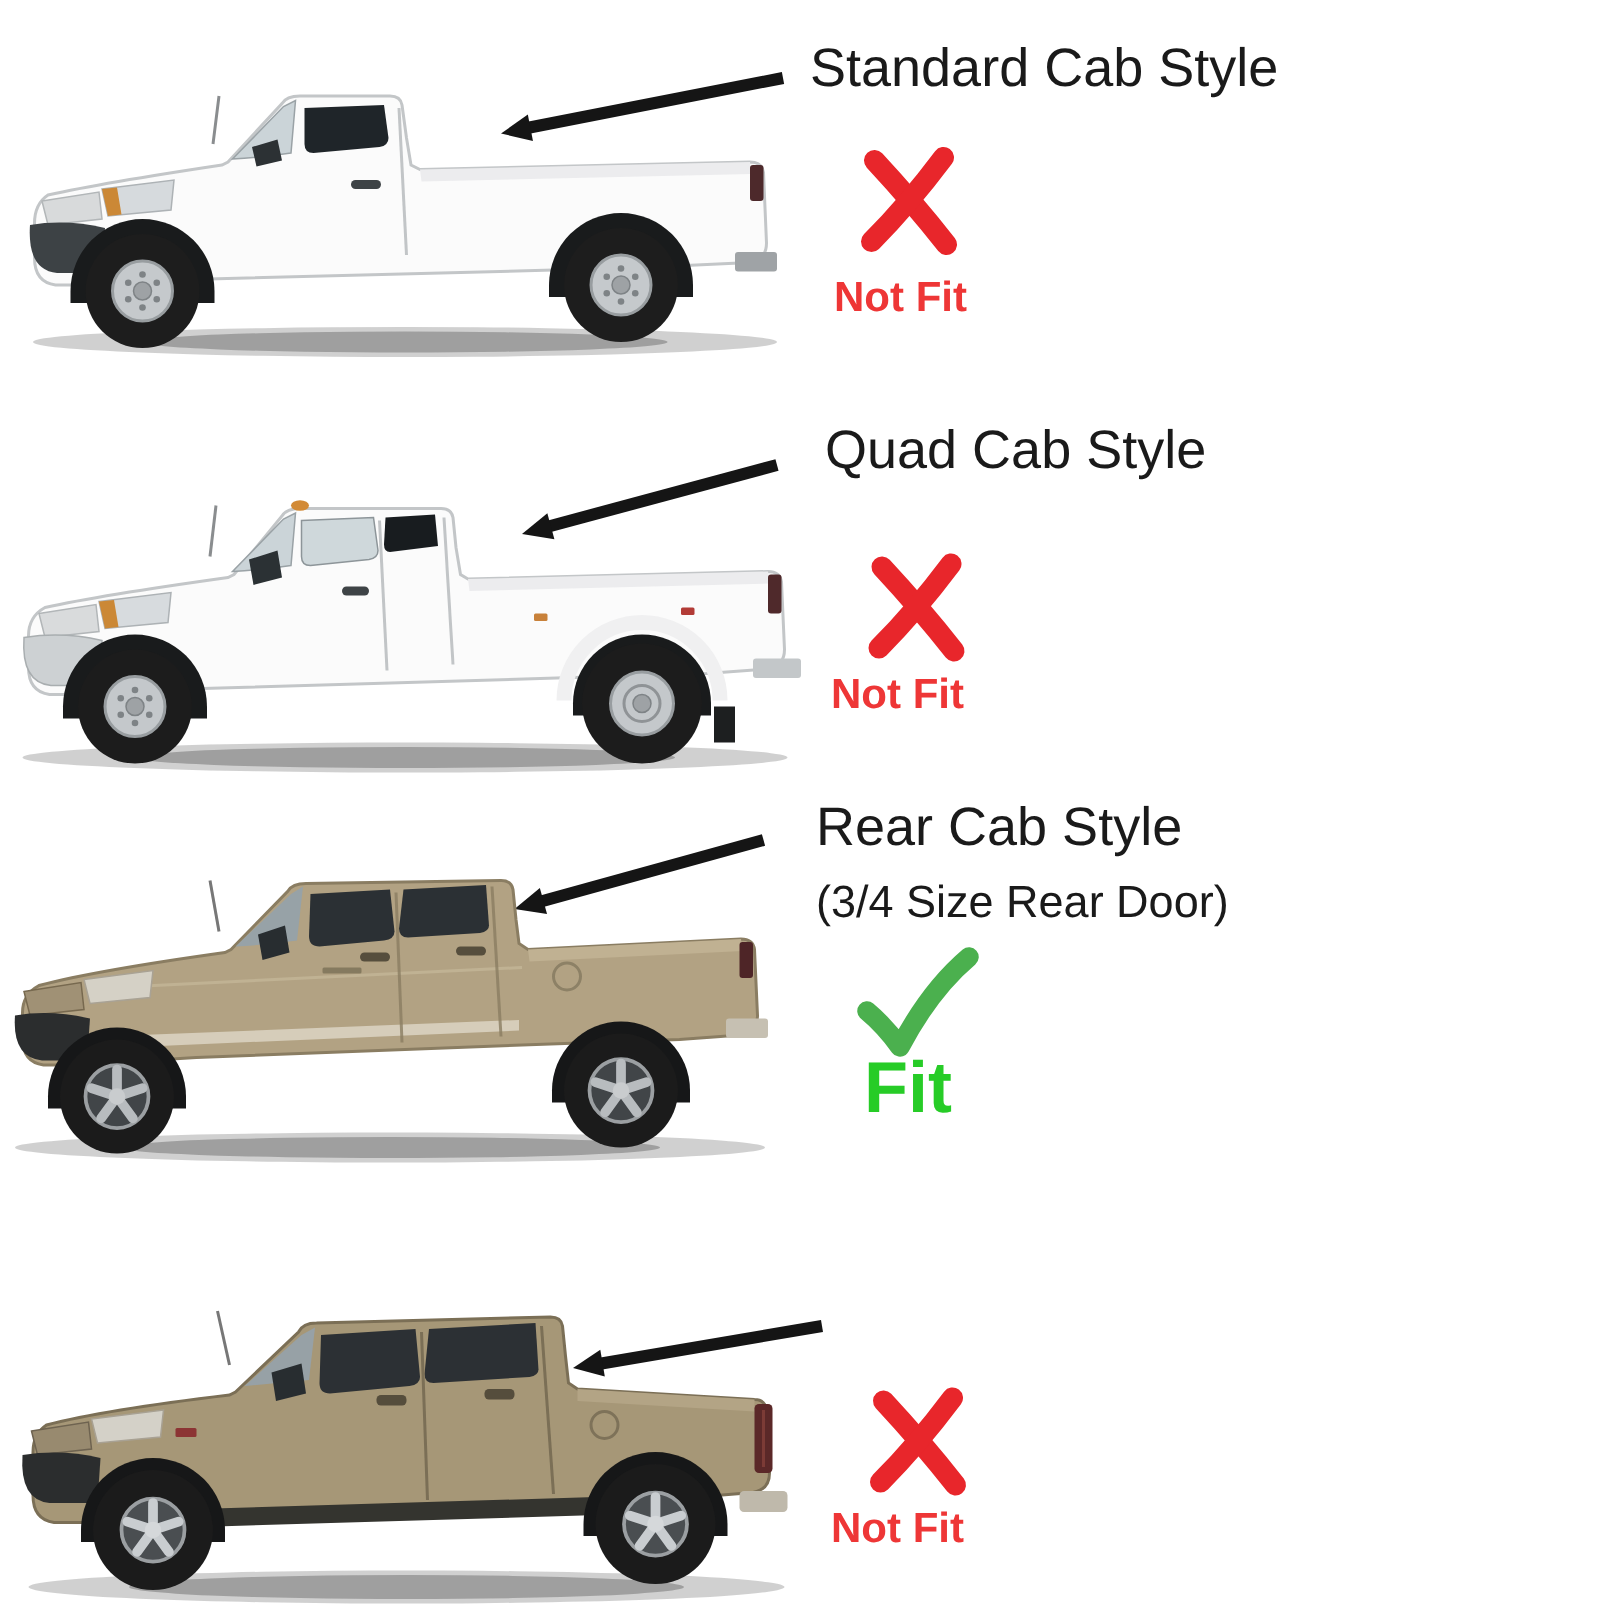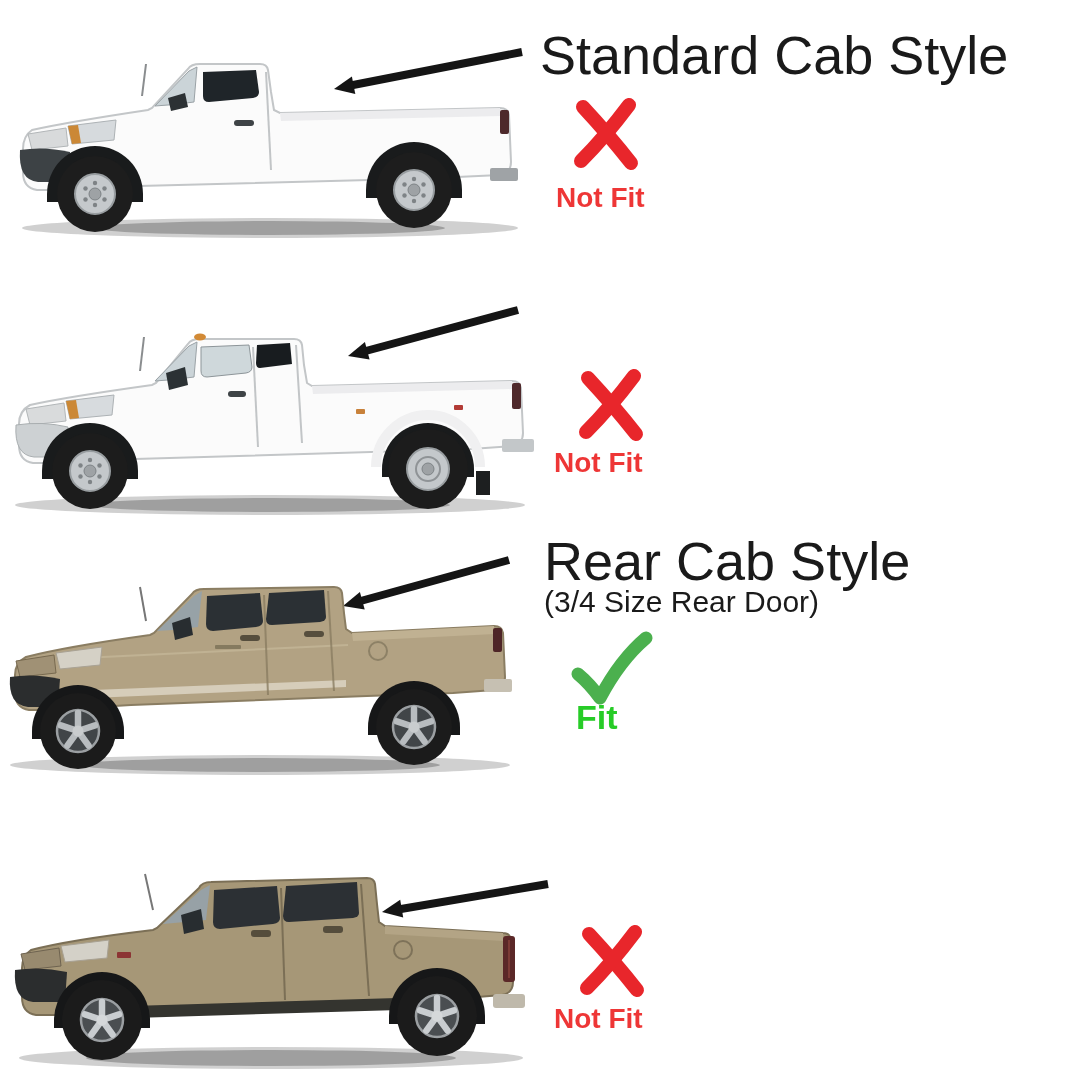--- a/index.html
+++ b/index.html
@@ -10,31 +10,31 @@
     --fit-text-green:#27cc27;
     --arrow:#151515;
   }
   html,body{margin:0;padding:0;background:#fff;}
   #canvas{
     position:relative;width:1080px;height:1080px;background:#ffffff;
     font-family:"Liberation Sans",sans-serif;overflow:hidden;
   }
   .abs{position:absolute;}
   .title{
-    font-size:54px;line-height:1.08;color:var(--title-text);
+    font-size:36px;line-height:1.08;color:var(--title-text);
     white-space:nowrap;font-weight:400;letter-spacing:0px;
   }
   .subtitle{
     font-size:30px;color:var(--title-text);white-space:nowrap;font-weight:400;margin-top:32px;
   }
   .notfit{
     font-size:28px;font-weight:700;color:var(--not-fit-text);white-space:nowrap;
   }
   .fitlabel{
-    font-size:34px;font-weight:700;color:var(--fit-text-green);white-space:nowrap;
+    font-size:48px;font-weight:700;color:var(--fit-text-green);white-space:nowrap;
   }
   svg{display:block;}
 </style>
 </head>
 <body>
 
 <div id="canvas">
 
   <div class="abs" style="left:540px;top:26px;">
     <span class="title">Standard Cab Style</span>
@@ -89,20 +89,23 @@
   </svg>
 
   <svg class="abs" style="left:571px;top:97px;" width="70" height="78" viewBox="0 0 70 78">
     <path d="M12 10 Q38 38 60 66" stroke="#e8262b" stroke-width="14" stroke-linecap="round" fill="none"></path>
     <path d="M58 8 Q34 40 10 64" stroke="#e8262b" stroke-width="14" stroke-linecap="round" fill="none"></path>
   </svg>
   <div class="abs" style="left:556px;top:182px;">
     <span class="notfit">Not Fit</span>
   </div>
 
+  <div class="abs" style="left:550px;top:281px;">
+    <span class="title">Quad Cab Style</span>
+  </div>
 
   <svg class="abs" style="left:338px;top:298px;" width="188" height="66" viewBox="0 0 188 66">
     <line x1="180" y1="12" x2="24" y2="54" stroke="#151515" stroke-width="8"></line>
     <polygon points="10,58 26.9,44.1 31.6,61.5" fill="#151515"></polygon>
   </svg>
 
   <svg class="abs" style="left:4px;top:325px;" width="552" height="192" viewBox="0 0 552 192">
     <ellipse cx="266" cy="180" rx="255" ry="10" fill="#2b2b2b" opacity="0.22"></ellipse>
     <ellipse cx="266" cy="180" rx="180" ry="7" fill="#222" opacity="0.28"></ellipse>
     <path d="M26 80 Q62 72 148 60 L152 58 L184 19 Q187 14 196 14 L290 14 Q297 14 298 20 L300 40 L303 58 L308 61 L508 56 Q516 56 517 63 L519 108 Q519 119 508 121 L467 124 L367 127 L131 134 L49 138 L29 138 Q15 136 15 120 L15 99 Q15 86 26 80 Z" fill="#fbfbfb" stroke="#c3c6c8" stroke-width="2"></path>

